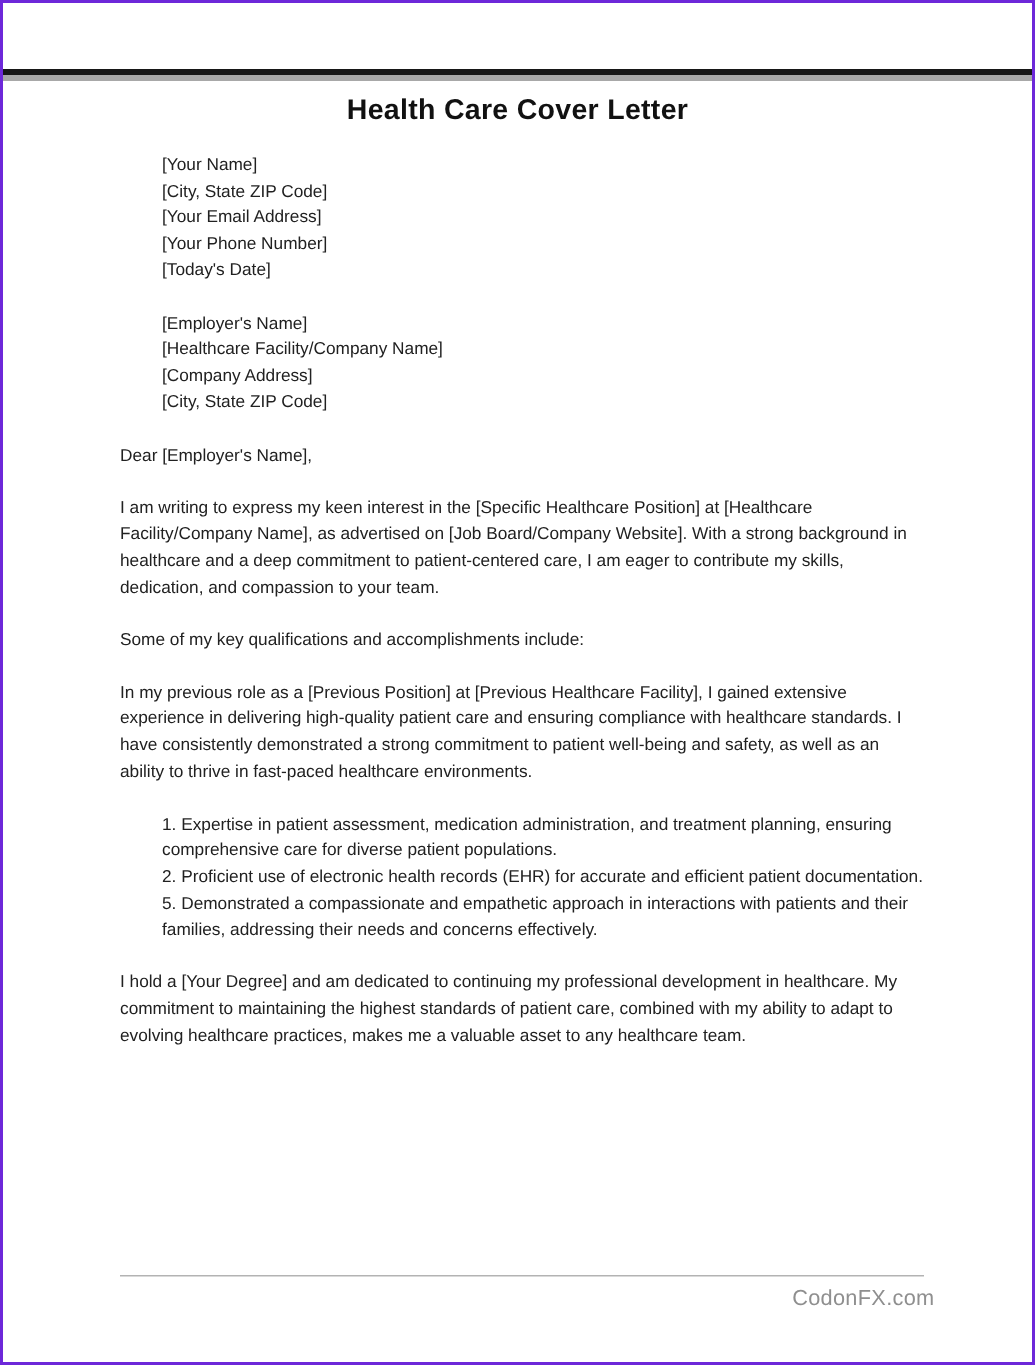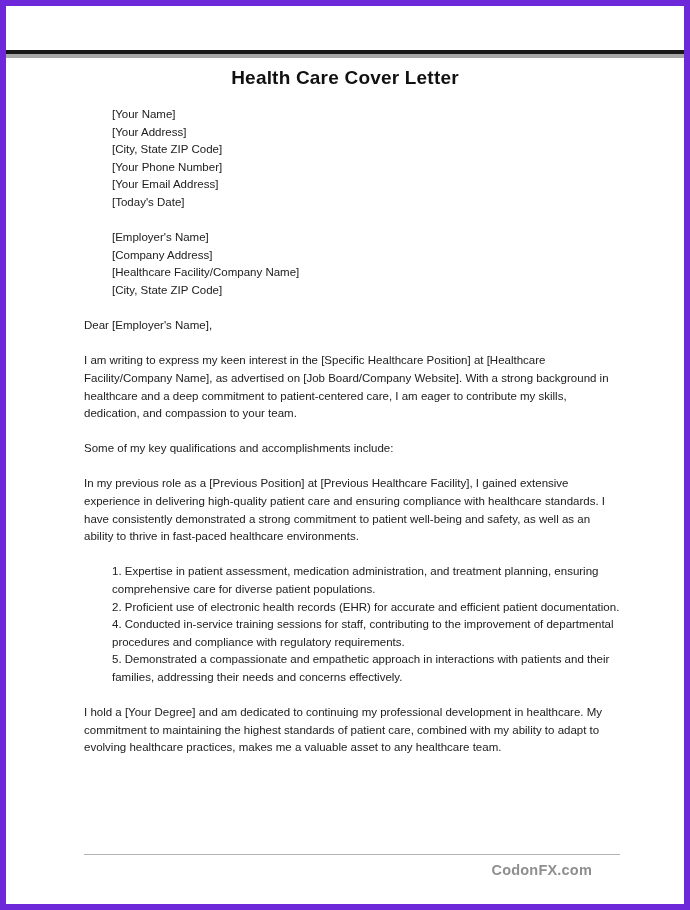--- a/index.html
+++ b/index.html
@@ -7,21 +7,21 @@
     padding: 0;
     background: #ffffff;
     font-family: "Liberation Sans", sans-serif;
   }
   .page {
     position: relative;
     width: 690px;
     height: 910px;
     box-sizing: border-box;
     background: #ffffff;
-    border: 6px solid #6d28d9;
+    border: 2px solid #6d28d9;
     overflow: hidden;
   }
   .header-rule {
     position: absolute;
     top: 44px;
     left: 0;
     right: 0;
     height: 4px;
     background: #171717;
   }
@@ -70,67 +70,65 @@
     position: absolute;
     top: 848px;
     left: 78px;
     width: 536px;
     height: 0;
     border-top: 1px solid #b3b3b3;
   }
   .footer-brand {
     position: absolute;
     top: 856px;
-    right: 92px;
+    right: 65px;
     font-size: 14.5px;
-    font-weight: bold;
+    font-weight: normal;
     color: #8f8f8f;
     letter-spacing: 0.2px;
   }
 </style>
 </head>
 <body>
 
 <div class="page">
 
   <div class="header-rule"></div>
   <div class="header-rule-shadow"></div>
 
   <h1 class="doc-title">Health Care Cover Letter</h1>
 
   <div class="letter">
 
     <div class="block">
       <div class="line">[Your Name]</div>
-      <div class="line">[Your Address]</div>
       <div class="line">[City, State ZIP Code]</div>
+      <div class="line">[Your Email Address]</div>
       <div class="line">[Your Phone Number]</div>
-      <div class="line">[Your Email Address]</div>
       <div class="line">[Today's Date]</div>
     </div>
 
     <div class="block">
       <div class="line">[Employer's Name]</div>
+      <div class="line">[Healthcare Facility/Company Name]</div>
       <div class="line">[Company Address]</div>
-      <div class="line">[Healthcare Facility/Company Name]</div>
       <div class="line">[City, State ZIP Code]</div>
     </div>
 
     <p>Dear [Employer's Name],</p>
 
     <p>I am writing to express my keen interest in the [Specific Healthcare Position] at [Healthcare Facility/Company Name], as advertised on [Job Board/Company Website]. With a strong background in healthcare and a deep commitment to patient-centered care, I am eager to contribute my skills, dedication, and compassion to your team.</p>
 
     <p>Some of my key qualifications and accomplishments include:</p>
 
     <p>In my previous role as a [Previous Position] at [Previous Healthcare Facility], I gained extensive experience in delivering high-quality patient care and ensuring compliance with healthcare standards. I have consistently demonstrated a strong commitment to patient well-being and safety, as well as an ability to thrive in fast-paced healthcare environments.</p>
 
     <div class="block">
       <div class="line">1. Expertise in patient assessment, medication administration, and treatment planning, ensuring comprehensive care for diverse patient populations.</div>
       <div class="line">2. Proficient use of electronic health records (EHR) for accurate and efficient patient documentation.</div>
-      <div class="line">4. Conducted in-service training sessions for staff, contributing to the improvement of departmental procedures and compliance with regulatory requirements.</div>
       <div class="line">5. Demonstrated a compassionate and empathetic approach in interactions with patients and their families, addressing their needs and concerns effectively.</div>
     </div>
 
     <p>I hold a [Your Degree] and am dedicated to continuing my professional development in healthcare. My commitment to maintaining the highest standards of patient care, combined with my ability to adapt to evolving healthcare practices, makes me a valuable asset to any healthcare team.</p>
 
 
   </div>
 
   <div class="footer-divider"></div>
   <div class="footer-brand">CodonFX.com</div>

